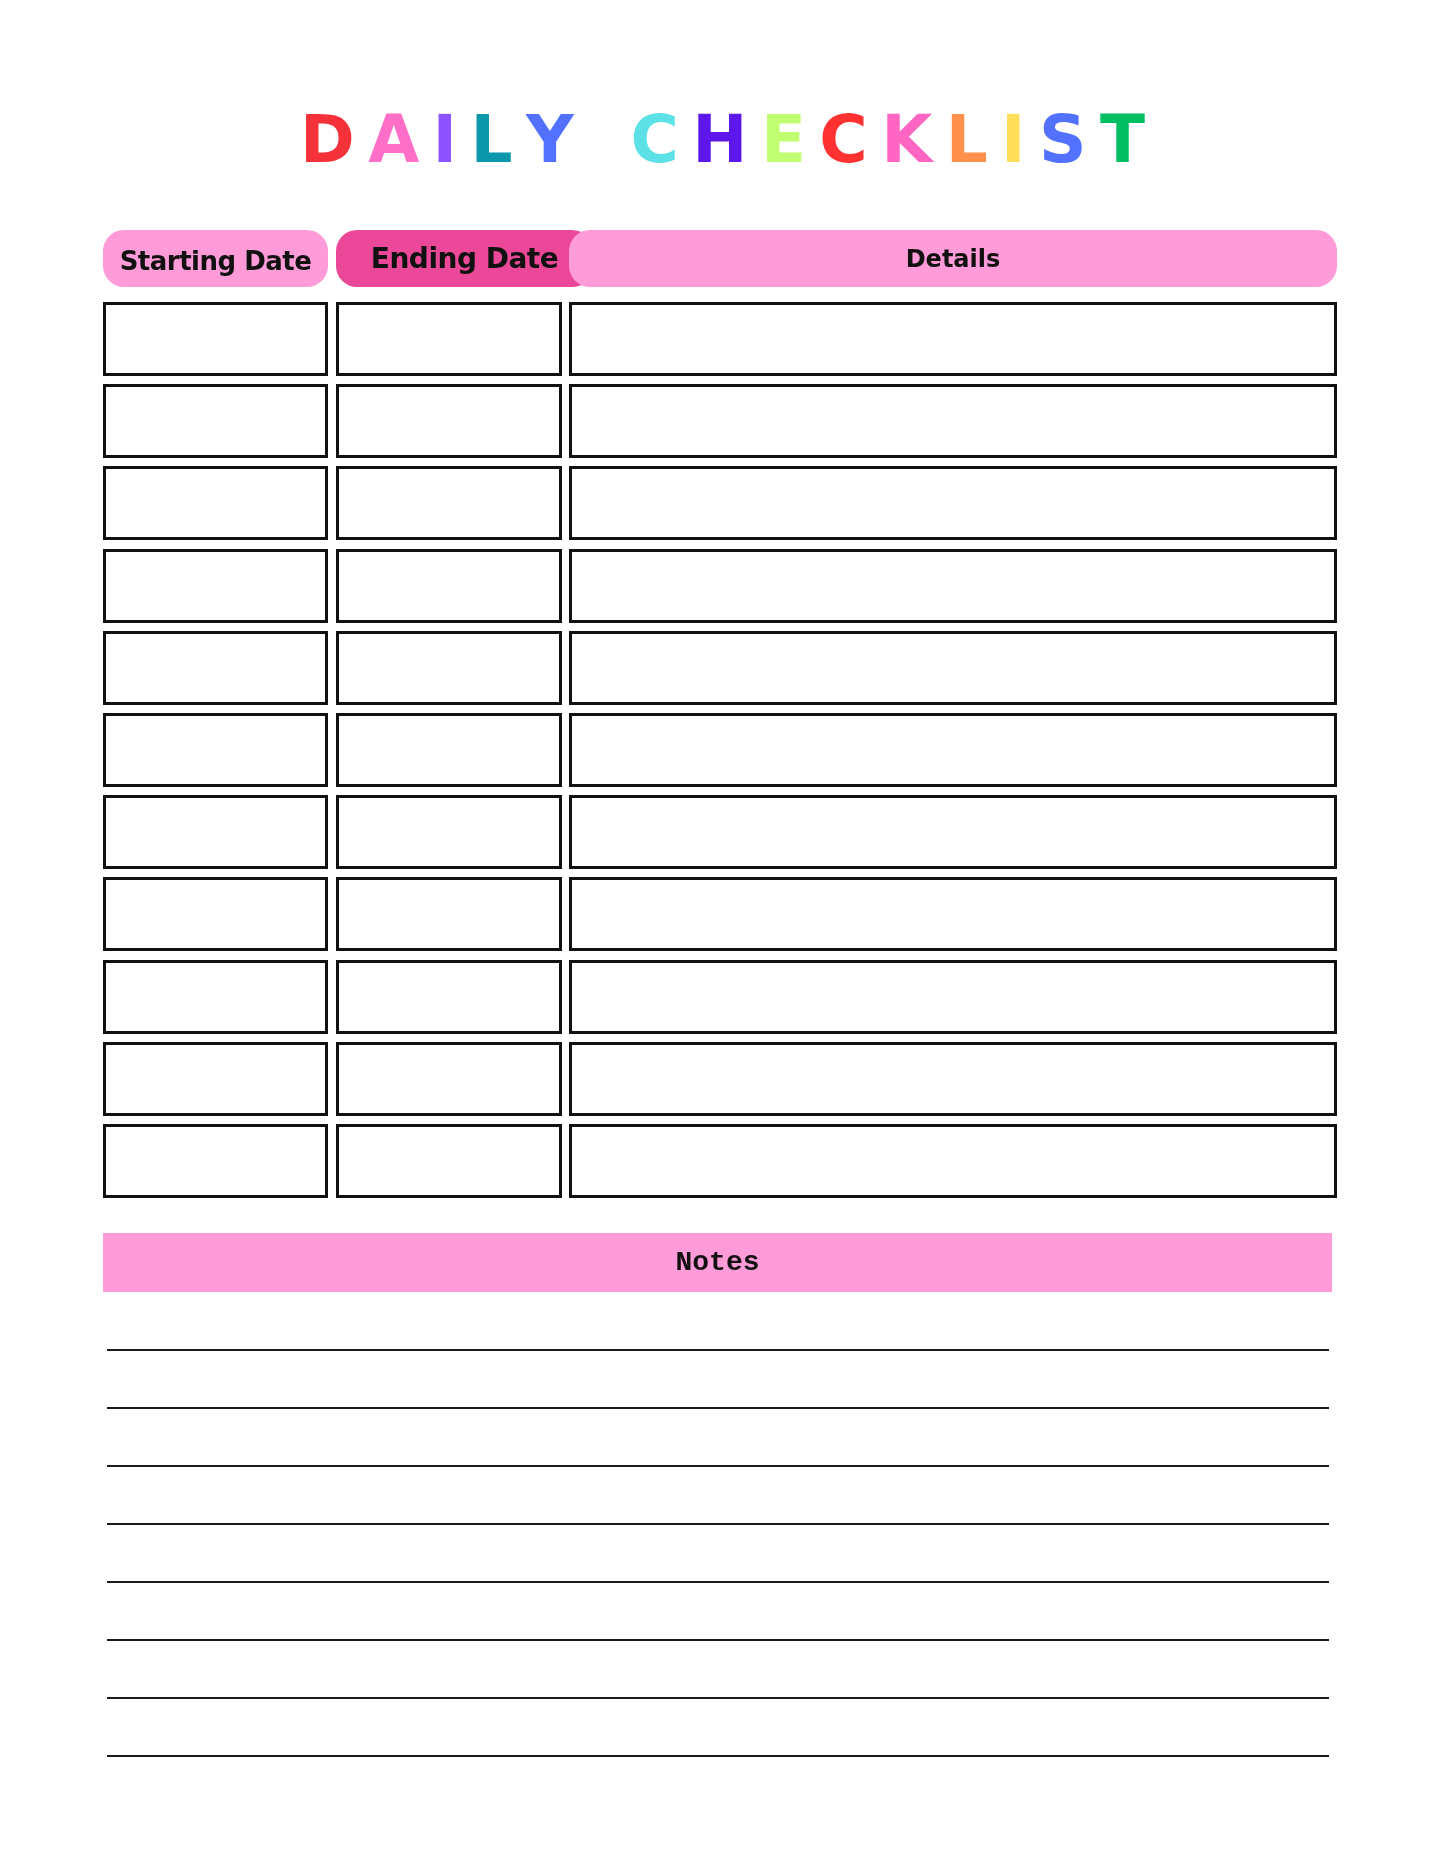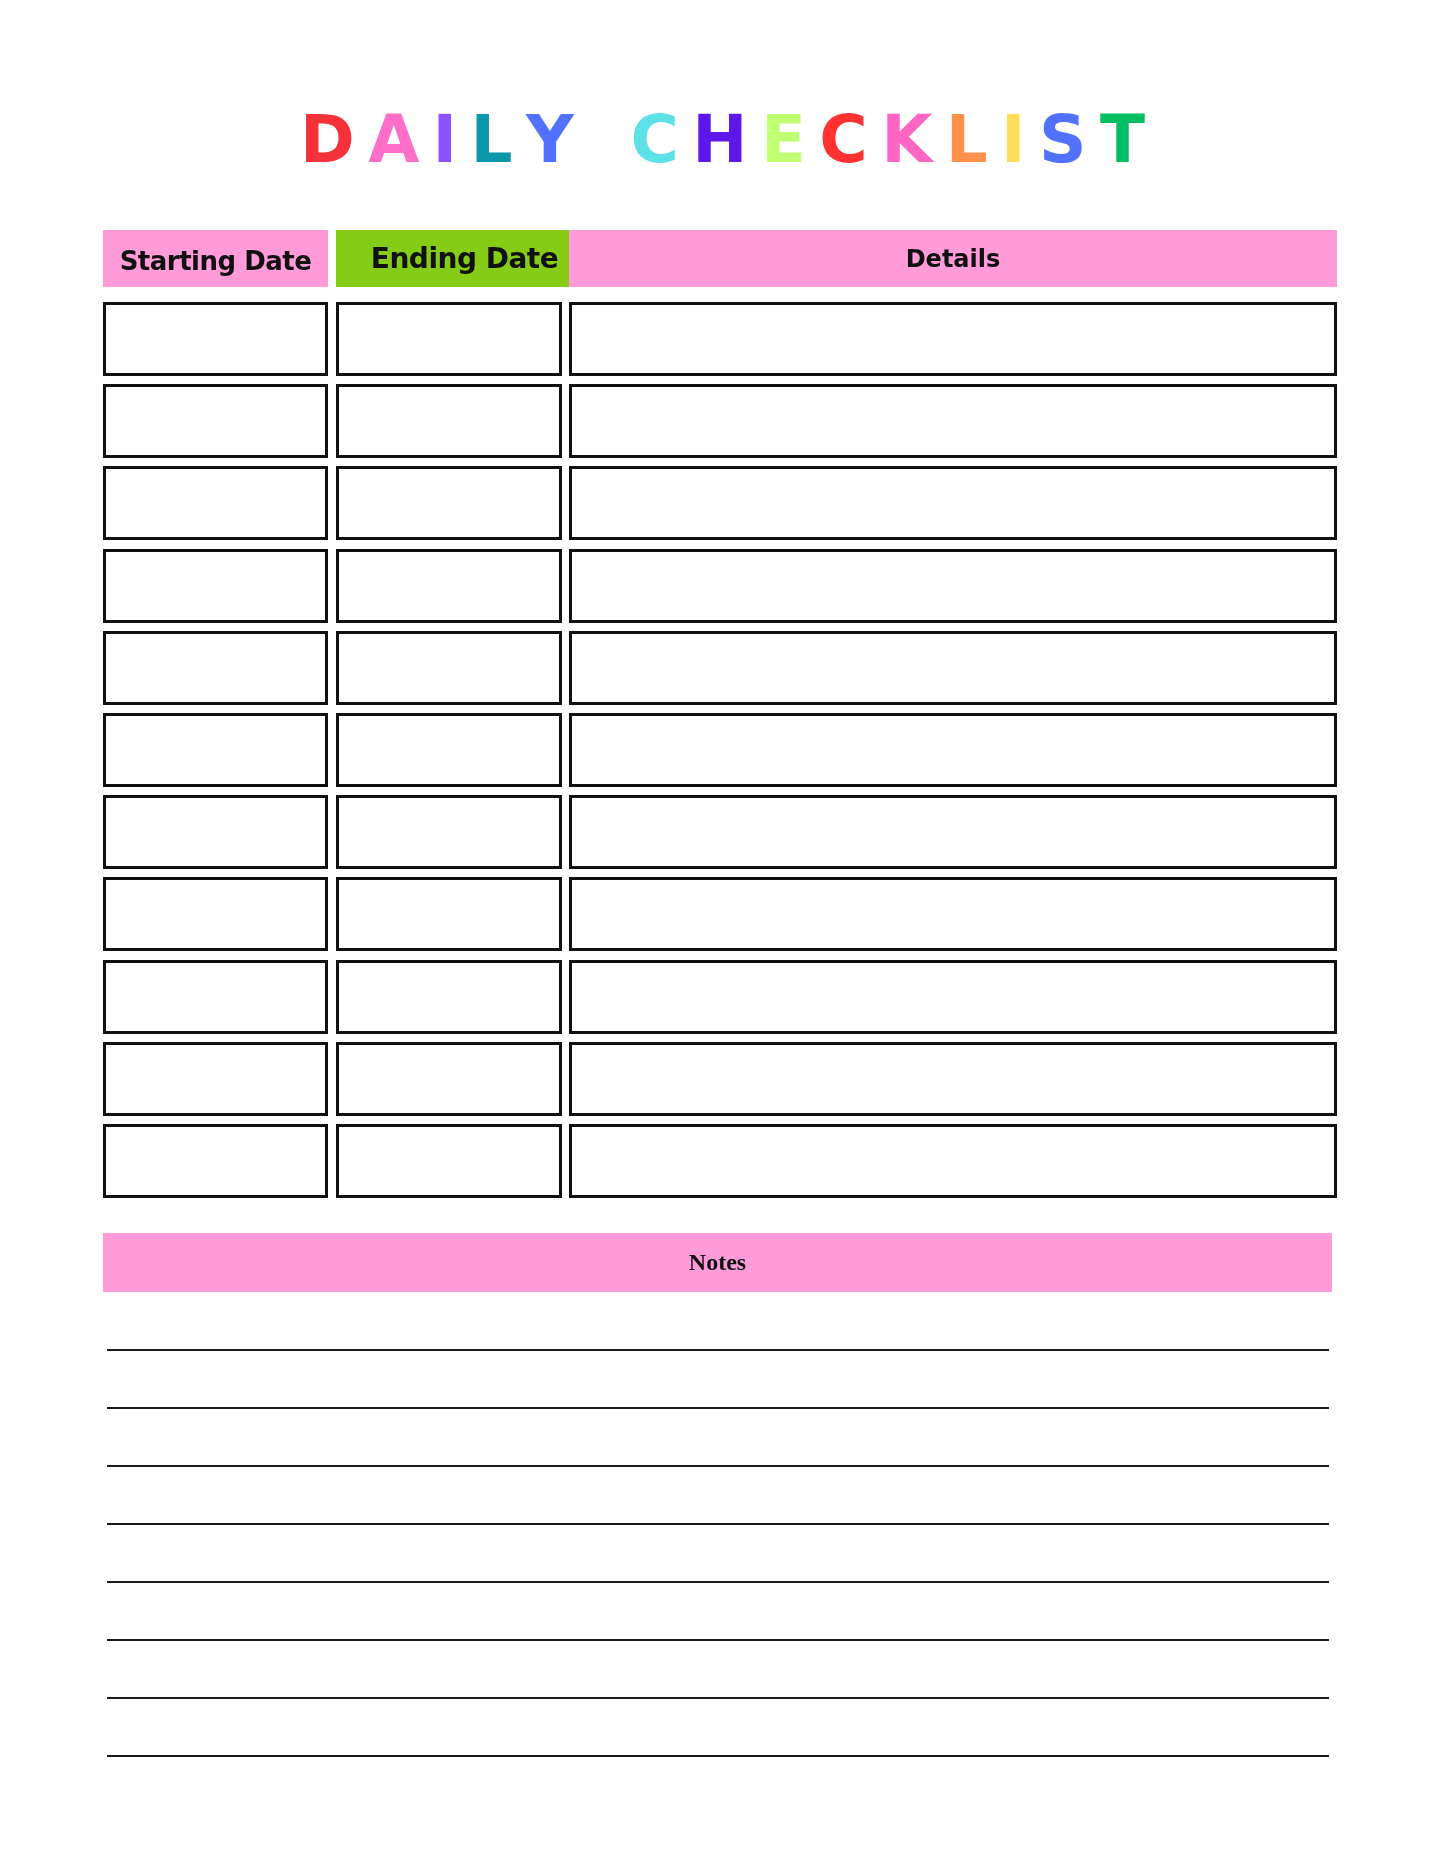--- a/index.html
+++ b/index.html
@@ -18,40 +18,41 @@
       font-size: 66px; line-height: 72px;
     }
     .title .ltr { display: inline-block; text-align: center; }
     .title .gap { width: 30px; }
 
     .hdr {
       position: absolute; top: 230px; height: 57px;
       display: flex; align-items: center; justify-content: center;
       font-family: "DejaVu Sans", sans-serif; font-weight: bold;
       color: #111111;
+      border-radius: 21px;
     }
     .hdr-start { left: 103px; width: 225px; background: #ff9bd8; font-size: 26px; letter-spacing: -0.5px; padding-top: 4px; }
-    .hdr-end   { left: 336px; width: 257px; background: #84cc16; font-size: 28px; letter-spacing: -0.5px; }
+    .hdr-end   { left: 336px; width: 257px; background: #ec4899; font-size: 28px; letter-spacing: -0.5px; }
     .hdr-det   { left: 569px; width: 768px; background: #ff9bd8; font-size: 24px; }
 
     .rows { position: absolute; left: 0; top: 302px; width: 1445px; }
     .row { position: absolute; left: 0; width: 1445px; height: 74px; }
     .cell {
       position: absolute; top: 0; height: 74px;
       border: 3px solid #111111; background: #ffffff;
     }
     .c1 { left: 103px; width: 225px; }
     .c2 { left: 336px; width: 226px; }
     .c3 { left: 569px; width: 768px; }
 
     .notes-bar {
       position: absolute; left: 103px; top: 1233px; width: 1229px; height: 59px;
       background: #ff9bd8;
       display: flex; align-items: center; justify-content: center;
-      font-family: Liberation Serif, serif; font-weight: bold; font-size: 24px;
+      font-family: Liberation Mono, monospace; font-weight: bold; font-size: 28px;
       color: #111111;
     }
     .note-line {
       position: absolute; left: 107px; width: 1222px; height: 2px;
       background: #1a1a1a;
     }
   </style>
 </head>
 <body>
 

